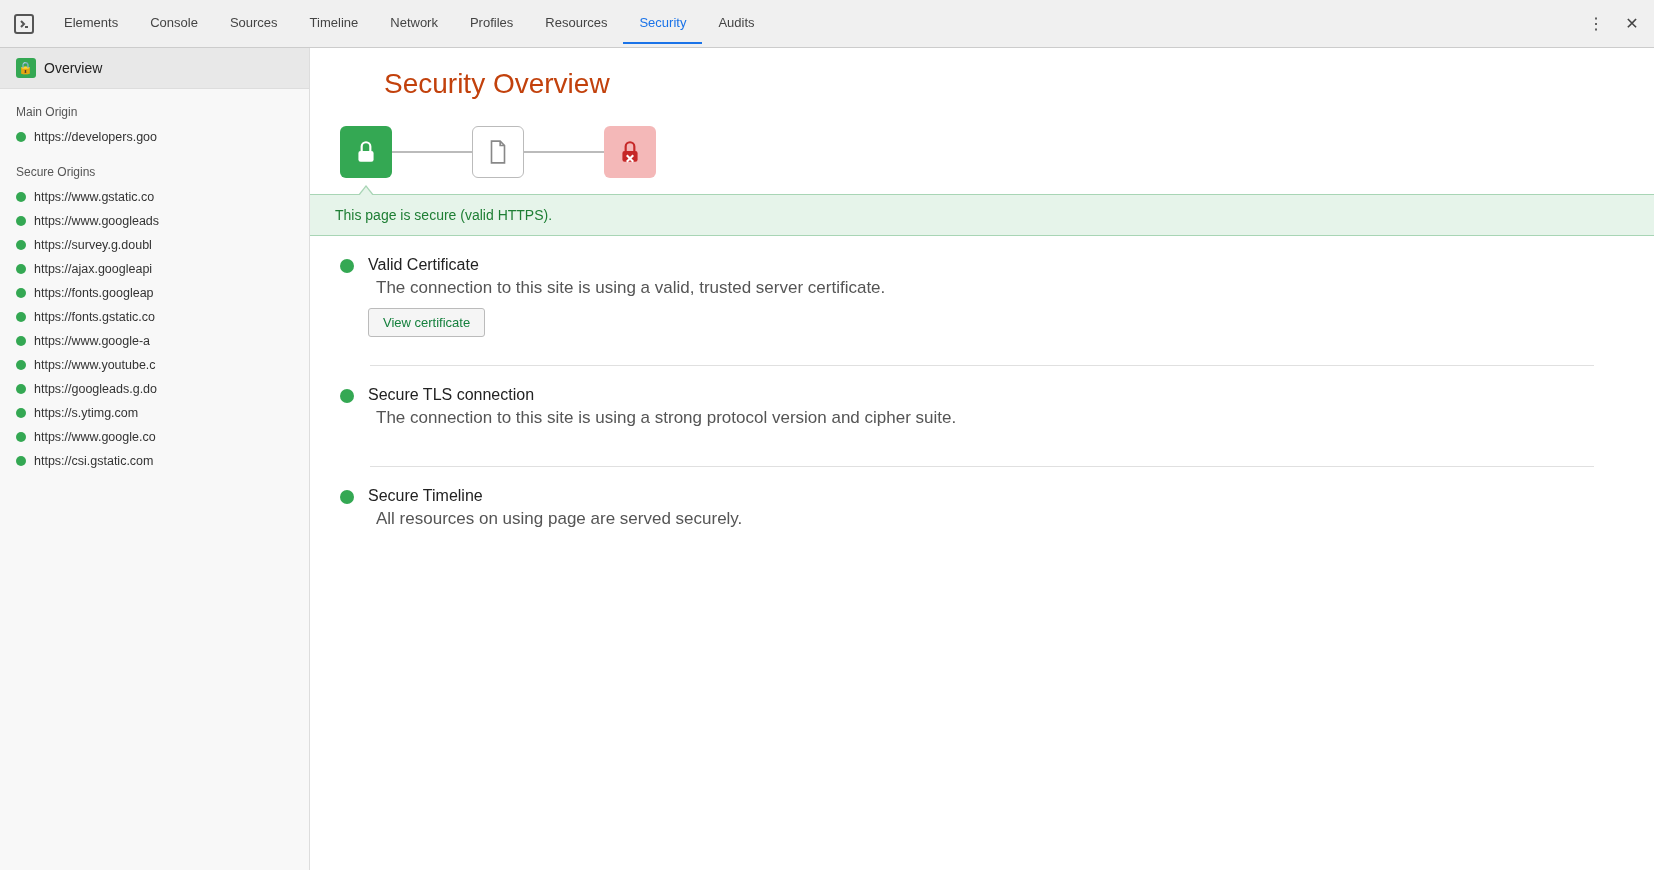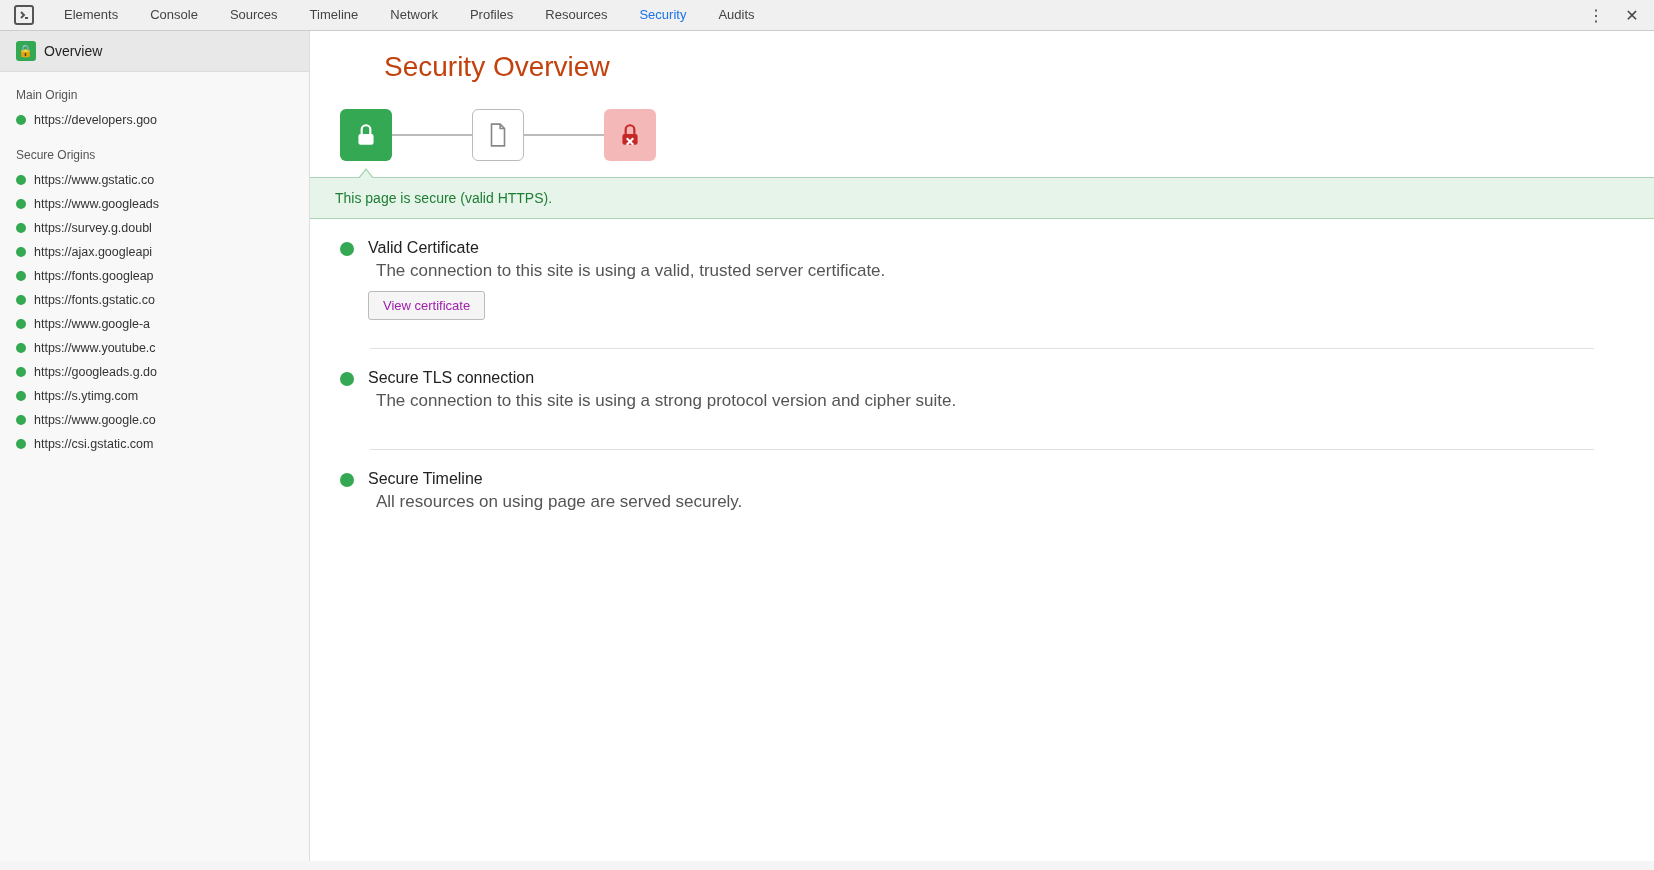--- a/index.html
+++ b/index.html
@@ -11,21 +11,21 @@
       height: 870px;
       overflow: hidden;
     }
 
     
     .toolbar {
       display: flex;
       align-items: center;
       background: #f0f0f0;
       border-bottom: 1px solid #ccc;
-      height: 31px;
+      height: 48px;
       padding: 0 8px;
       gap: 0;
     }
     .toolbar-logo {
       width: 32px;
       height: 32px;
       margin-right: 8px;
       display: flex;
       align-items: center;
       justify-content: center;
@@ -252,21 +252,21 @@
       color: #555;
       margin-bottom: 10px;
       margin-left: 8px;
     }
     .view-cert-btn {
       padding: 6px 14px;
       border: 1px solid #bbb;
       background: #f5f5f5;
       border-radius: 3px;
       font-size: 13px;
-      color: #a21caf;
+      color: #15803d;
       cursor: pointer;
       display: inline-block;
     }
 
     .divider {
       border: none;
       border-top: 1px solid #e0e0e0;
       margin: 0 30px 20px 30px;
     }
   </style>

